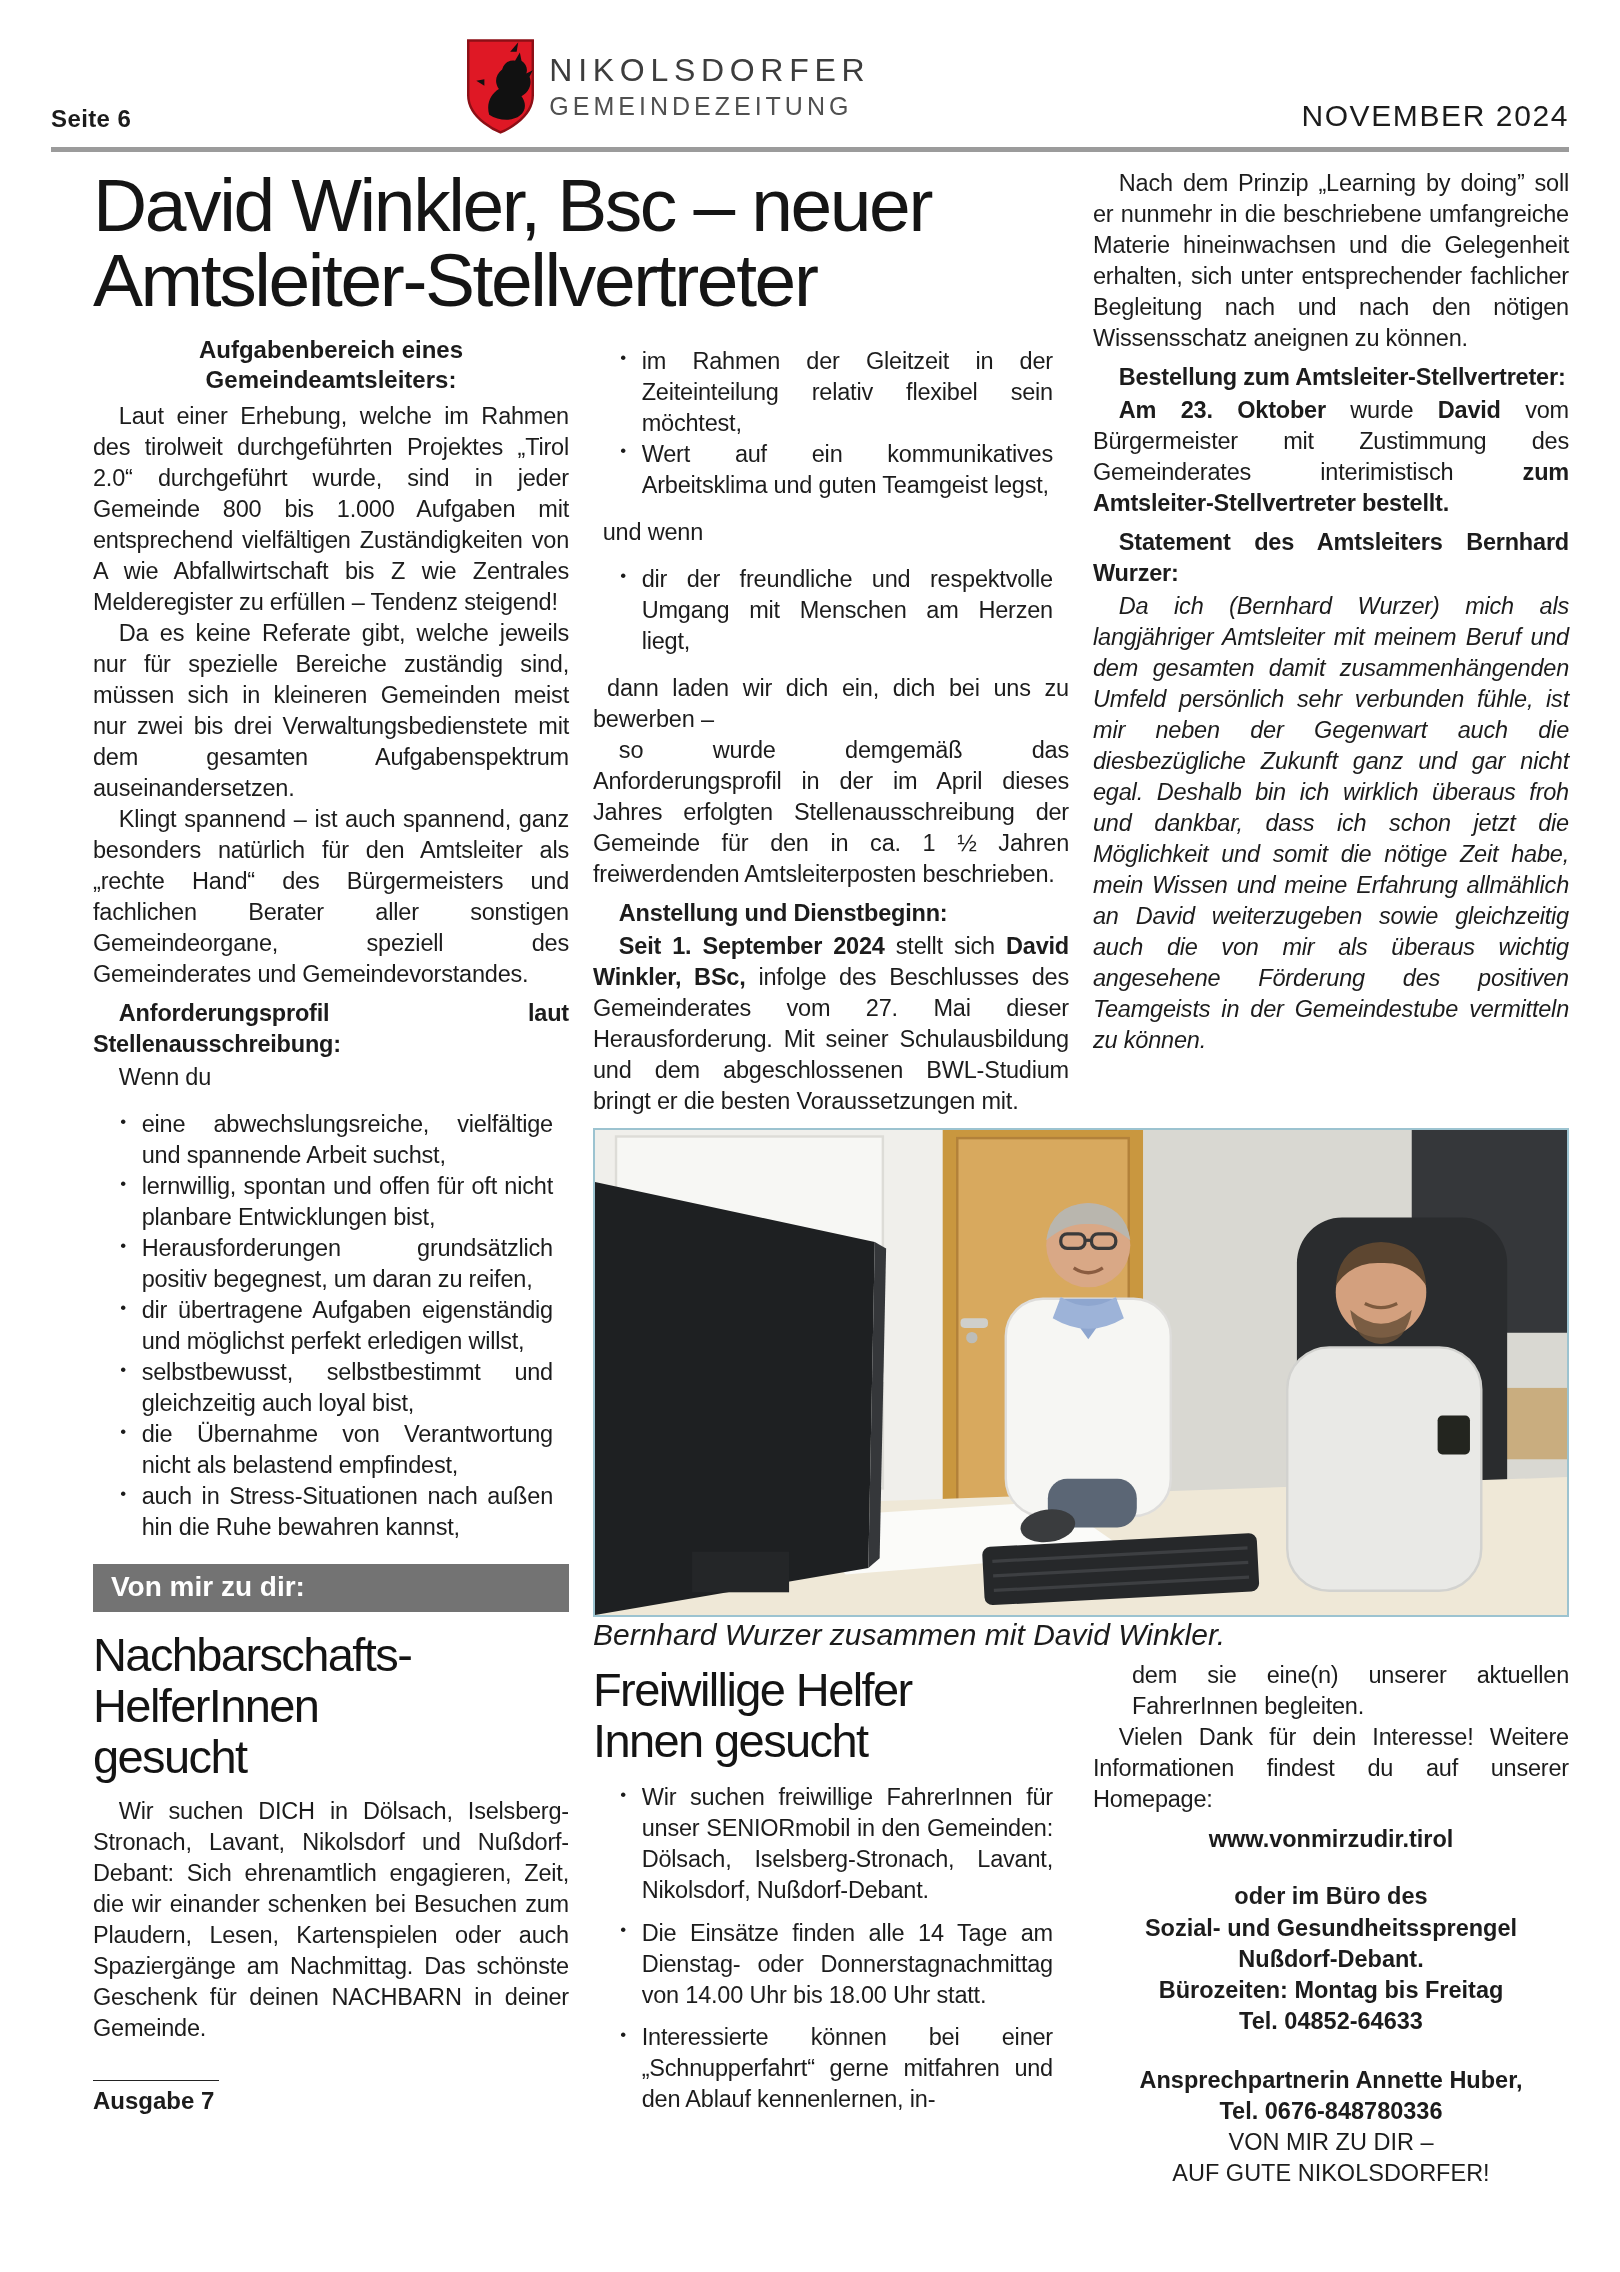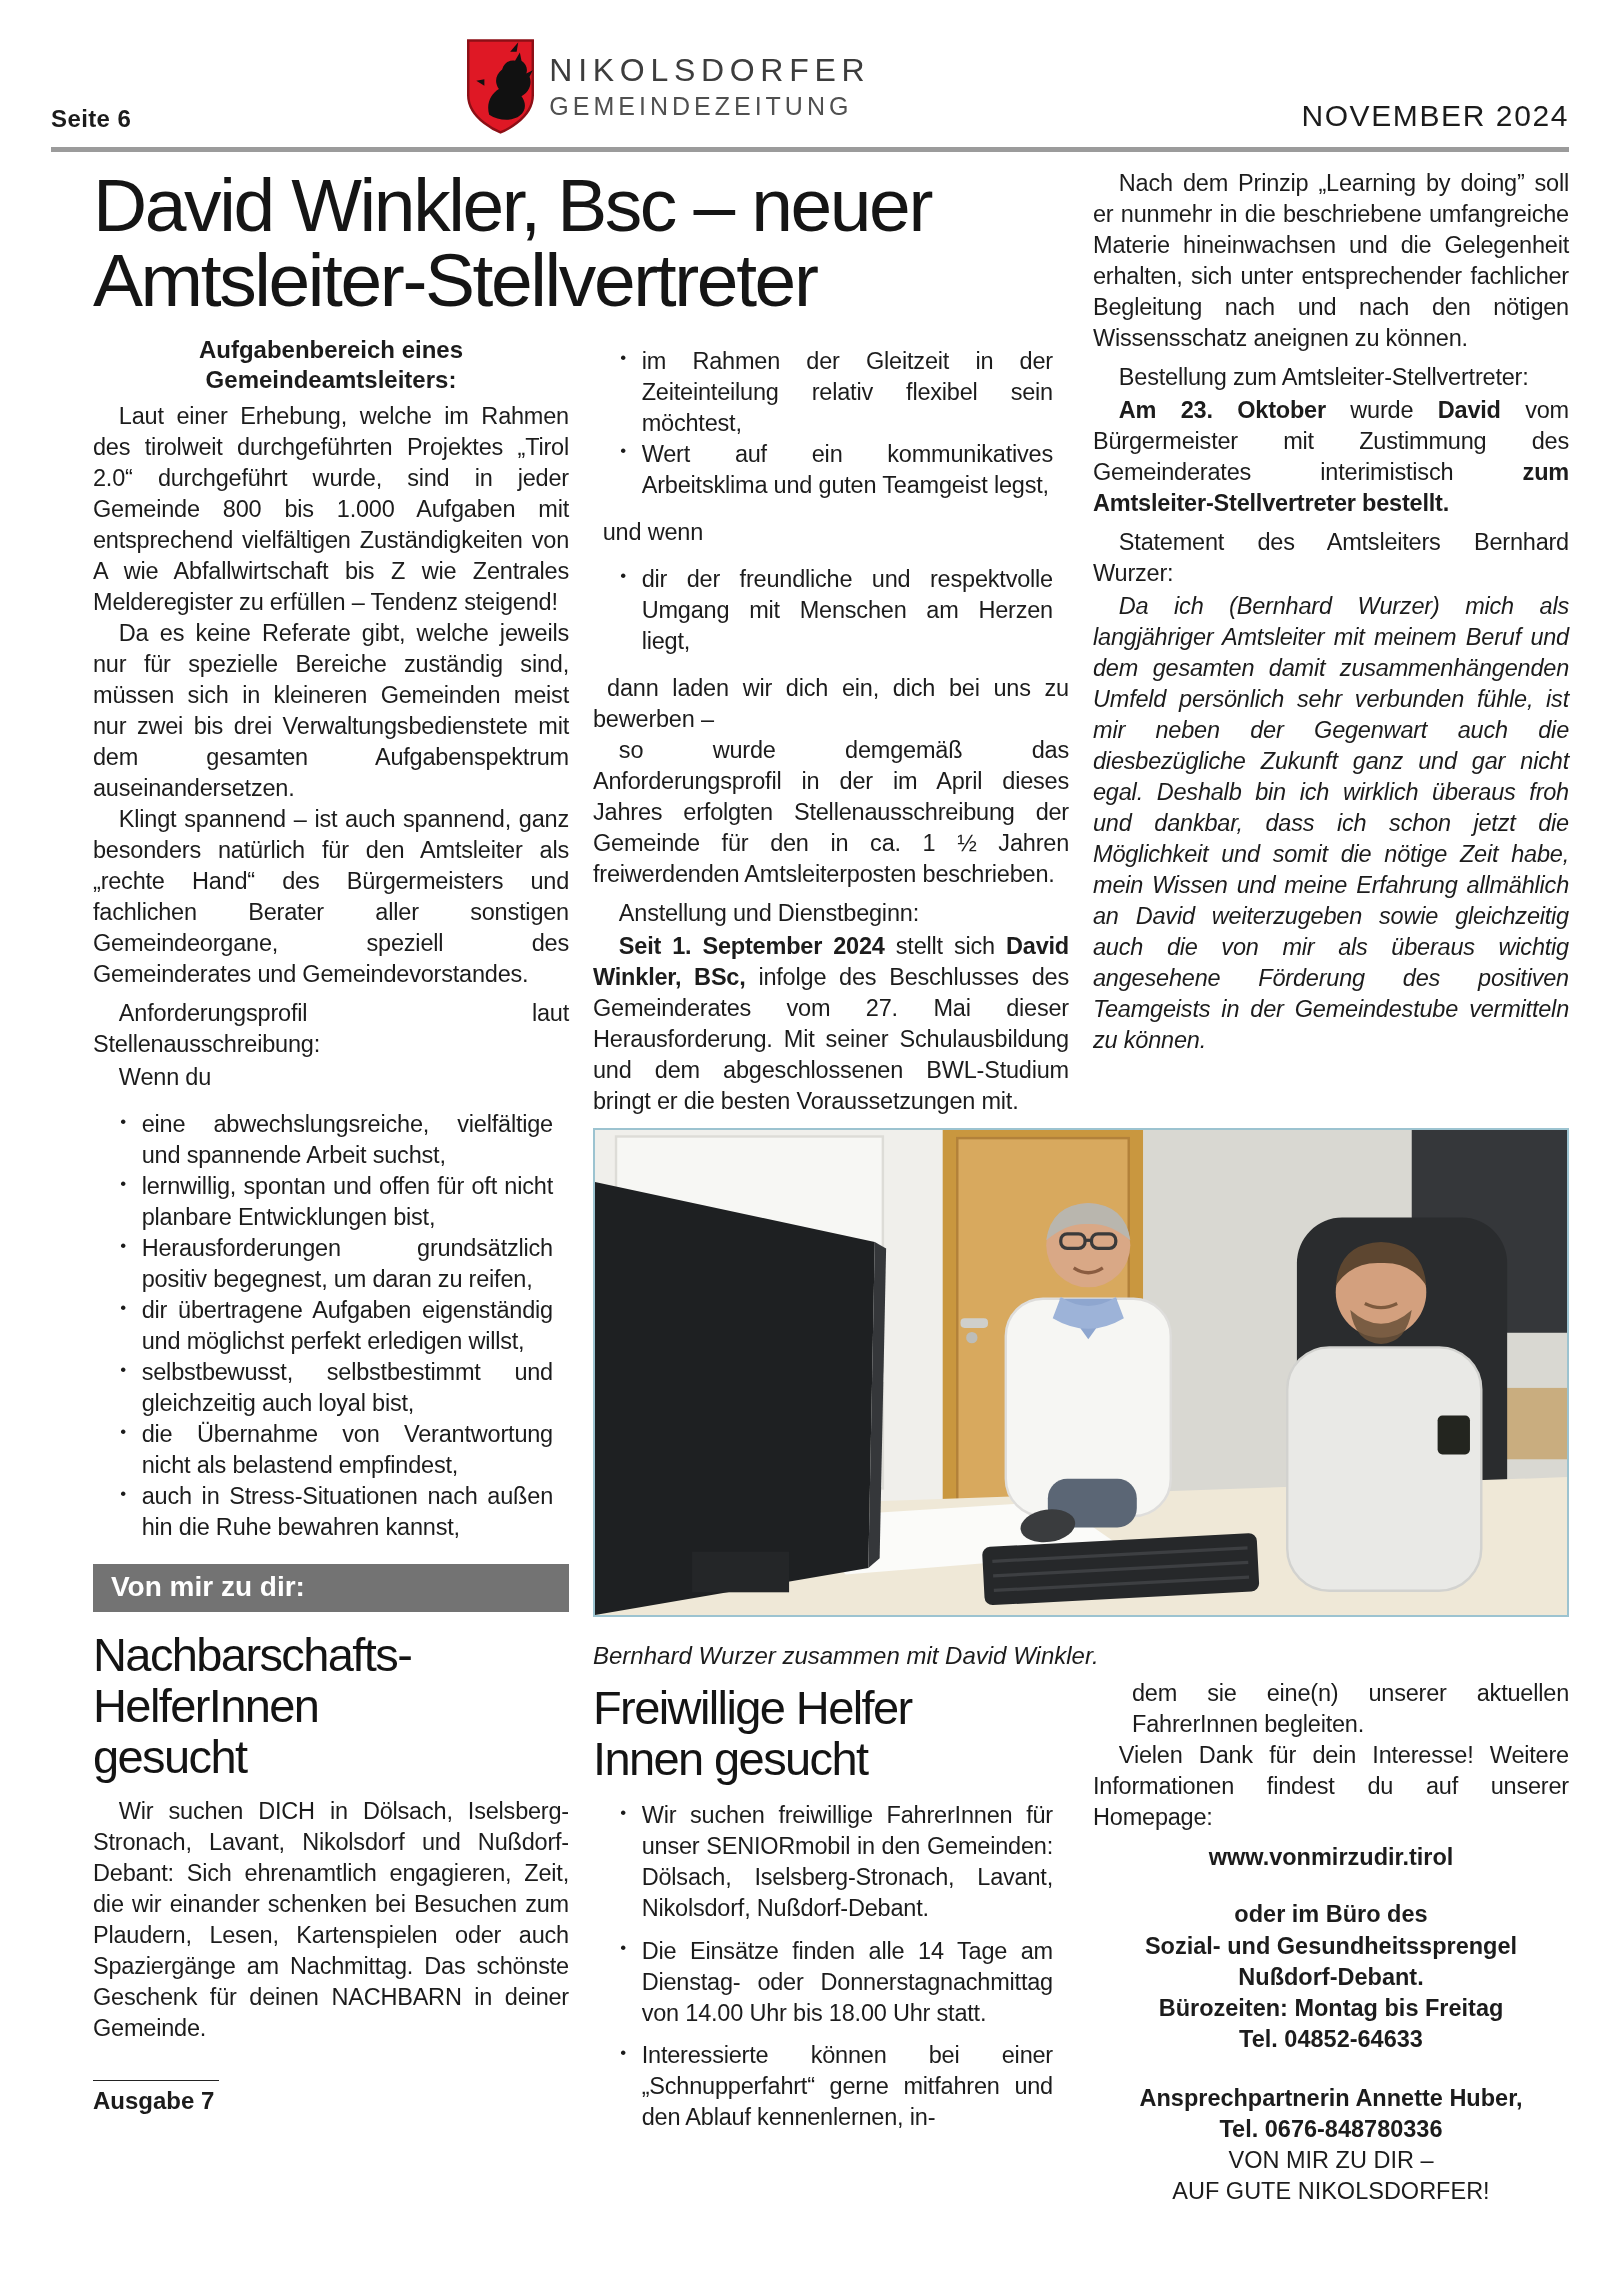--- a/index.html
+++ b/index.html
@@ -41,40 +41,40 @@
 
   h1.article-title {
     font-size:75px; font-weight:400; line-height:1.0;
     letter-spacing:-2.4px; color:#151515; margin-bottom:11.4px;
   }
 
   
   p, li { font-size:23.5px; line-height:1.32; letter-spacing:-0.2px; }
   .just   { text-align:justify; text-indent:1.1em; }
   .noind  { text-indent:0; }
-  .subhead { font-weight:normal; font-size:23.5px; line-height:1.32; text-align:justify; text-indent:1.1em; margin-top:8px; margin-bottom:1.6px; }
+  .subhead { font-weight:bold; font-size:23.5px; line-height:1.32; text-align:justify; text-indent:1.1em; margin-top:8px; margin-bottom:1.6px; }
   .subhead-center { font-weight:bold; font-size:24px; line-height:1.25; text-align:center; margin:4.9px 24px 6.5px; }
   ul.blist { list-style:none; margin:16px; padding-left:9.7px; }
   ul.blist li { position:relative; padding-left:23px; text-align:justify; margin:0; }
   ul.blist li::before { content:"•"; position:absolute; left:1.6px; top:1.6px; font-size:0.72em; }
   .stmt { font-style:italic; text-align:justify; text-indent:1.1em; }
   .cont { padding-left:39px; text-align:justify; }
 
   .big-heading {
     font-size:47px; font-weight:400; line-height:1.08;
     letter-spacing:-1.6px; color:#141414; margin:4.9px 0 13px;
   }
   .banner {
     background:#737373; color:#ffffff; font-weight:bold;
     font-size:28px; padding:6.5px 8px 9.7px 18px; margin:21px 0 18px;
   }
 
   .photo-wrap { border:2.4px solid #9cc3d0; background:#e7e6e0; }
   .photo-wrap svg { display:block; width:100%; height:485px; }
-  .photo-caption { font-style:italic; font-size:24px; margin-top:25px; margin-bottom:8px; }
+  .photo-caption { font-style:italic; font-size:30px; margin-top:1px; margin-bottom:8px; }
 
   .center-block { text-align:center; font-size:23.5px; }
   .gap-top { margin-top:28px; }
   .gap-top-sm { margin-top:11.4px; }
 
   .footer { margin-top:36px; }
   .footer-rule { width:126px; border-top:1.6px solid #222; }
   .footer-label { font-weight:bold; font-size:24px; margin-top:6.5px; }
 </style>
 </head>

